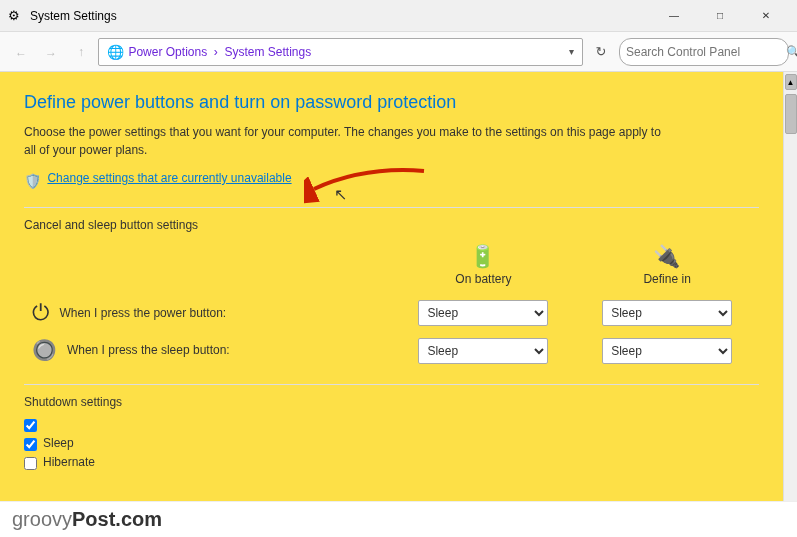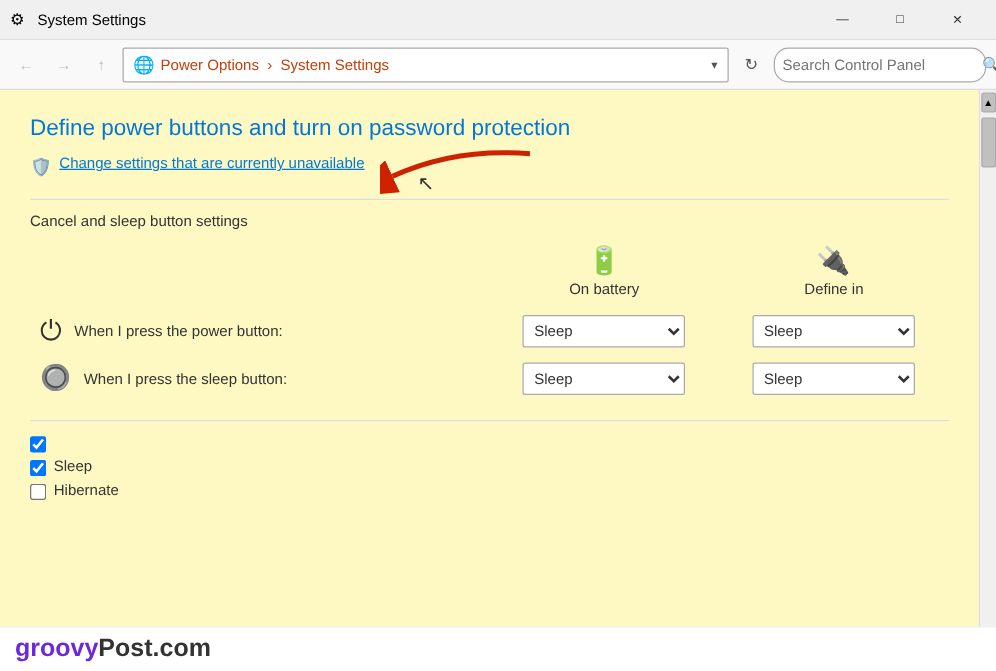--- a/index.html
+++ b/index.html
@@ -73,21 +73,21 @@
       padding: 0 6px;
       gap: 5px;
     }
     .search-input {
       border: none; outline: none; font-size: 12px; color: #999;
       flex: 1; background: transparent;
     }
     .search-icon { color: #555; font-size: 12px; }
     .content {
       flex: 1;
-      background: #fef9c3;
+      background: #fde047;
       padding: 20px 24px;
       overflow-y: auto;
       position: relative;
     }
     .scrollbar {
       width: 14px;
       background: #f0f0f0;
       border-left: 1px solid #ddd;
     }
 
@@ -238,37 +238,38 @@
       <button class="titlebar-btn close">✕</button>
     </div>
   </div>
 
   <div class="addressbar">
     <button class="nav-btn disabled">←</button>
     <button class="nav-btn disabled">→</button>
     <button class="nav-btn disabled">↑</button>
     <div class="address-box">
       <span class="address-icon">🌐</span>
-      <span style="font-size:12px; color:#c2410c;">
+      <span style="font-size:12px; color:#6d28d9;">
         Power Options &nbsp;›&nbsp; System Settings
       </span>
       <span class="address-chevron">▾</span>
     </div>
     <div class="refresh-btn">↻</div>
     <div class="search-box">
       <input class="search-input" type="text" placeholder="Search Control Panel" style="">
       <span class="search-icon">🔍</span>
     </div>
   </div>
 
   <div style="display:flex; height:calc(537px - 32px - 40px - 36px);">
     <div class="content">
 
       <div class="page-title">Define power buttons and turn on password protection</div>
 
+      <div class="page-desc">Choose the power settings that you want for your computer. The changes you make to the settings on this page apply to all of your power plans.</div>
 
       <div style="position:relative; margin-bottom: 16px;">
         <div style="display:inline-flex; align-items:center; gap:6px; position:relative;">
           <span style="font-size:14px;">🛡️</span>
           <a class="change-settings-link">Change settings that are currently unavailable</a>
 
           <svg style="position:absolute; left:280px; top:-10px; width:130px; height:44px;" viewBox="0 0 130 44">
             <defs>
               <marker id="arrowhead" markerWidth="10" markerHeight="7" refX="0" refY="3.5" orient="auto">
                 <polygon points="0 0, 10 3.5, 0 7" fill="#cc2200"></polygon>
@@ -347,20 +348,21 @@
                 <option>Shut down</option>
                 <option>Turn off the display</option>
               </select>
             </td>
           </tr>
         </tbody>
       </table>
 
       <hr class="section-divider" style="margin-top:14px;">
       <div class="shutdown-section">
+        <div class="shutdown-label">Shutdown settings</div>
 
         <div class="checkbox-row">
           <input type="checkbox" checked="" style="">
         </div>
 
         <div class="checkbox-row">
           <input type="checkbox" checked="" style="">
           <span class="checkbox-label">Sleep</span>
         </div>
 
@@ -380,17 +382,17 @@
     </div>
   </div>
 
   <div class="footer" style="background:white; border-top:1px solid #ddd; height:42px; display:flex; align-items:center; justify-content:flex-end; padding:0 16px; gap:8px;">
     <button class="footer-btn">Save changes</button>
     <button class="footer-btn">Cancel</button>
   </div>
 
   <div style="position:absolute; bottom:0; left:0; width:797px; height:36px; background:white; border-top:1px solid #eee; display:flex; align-items:center; padding:0 12px;">
     <span style="font-size:20px; color:#555; font-weight:300;">
-      <span style="color:#6d28d9; font-weight:700;">groovy</span><span style="color:#333; font-weight:700;">Post.com</span>
+      <span style="color:#737373; font-weight:400;">groovy</span><span style="color:#333; font-weight:700;">Post.com</span>
     </span>
   </div>
 
 </div>
 
 </body></html>

